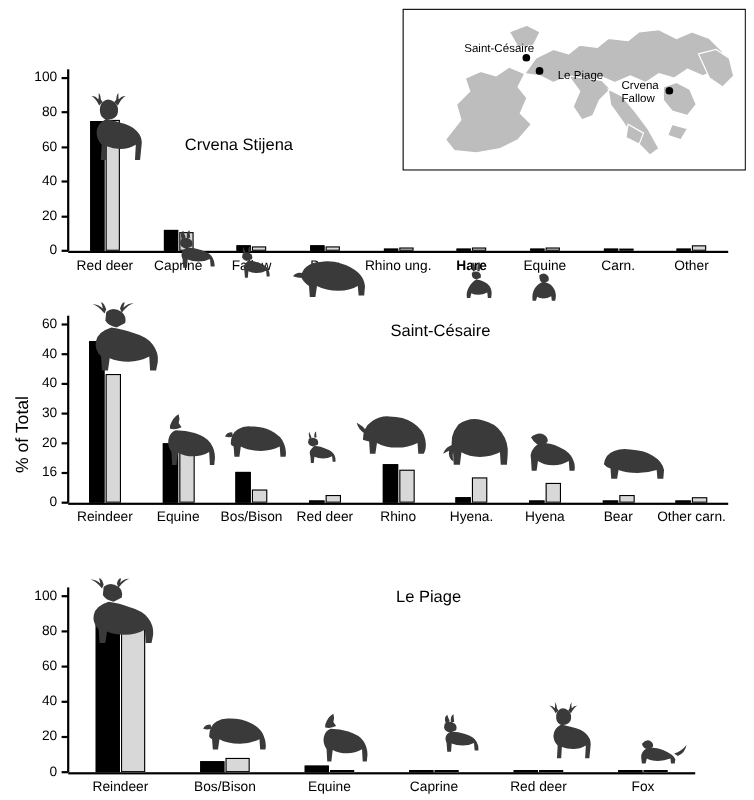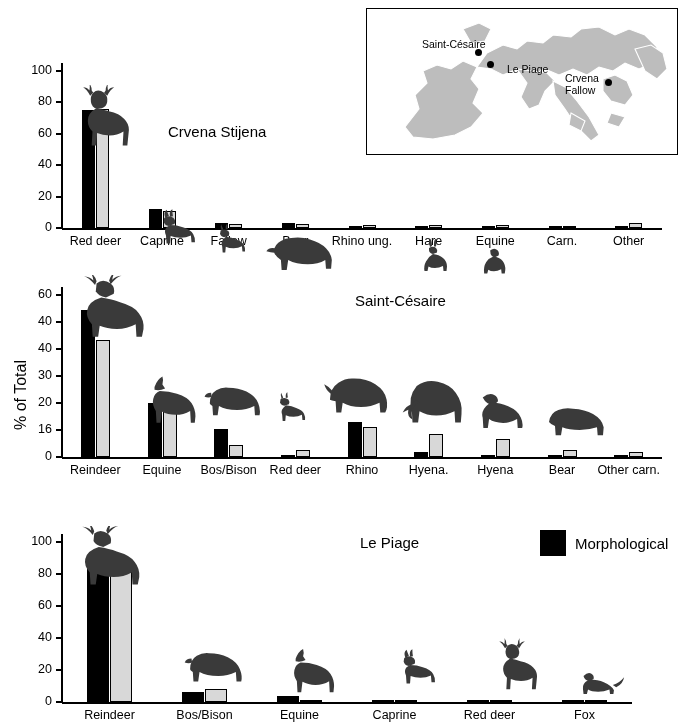--- a/index.html
+++ b/index.html
@@ -82,21 +82,21 @@
       <div class="bar zooms" style="left: 167.167px; width: 13px; height: 3.92857px;"></div>
       <div class="xtlabel" style="left: 106.667px; top: 172px; width: 120px;">Fallow</div>
       <div class="bar morph" style="left: 219.833px; width: 13px; height: 5.5px;"></div>
       <div class="bar zooms" style="left: 233.833px; width: 13px; height: 3.92857px;"></div>
       <div class="xtlabel" style="left: 173.333px; top: 172px; width: 120px;">Boar</div>
       <div class="bar morph" style="left: 286.5px; width: 13px; height: 2.5px;"></div>
       <div class="bar zooms" style="left: 300.5px; width: 13px; height: 3.14286px;"></div>
       <div class="xtlabel" style="left: 240px; top: 172px; width: 120px;">Rhino ung.</div>
       <div class="bar morph" style="left: 353.167px; width: 13px; height: 2.5px;"></div>
       <div class="bar zooms" style="left: 367.167px; width: 13px; height: 3.14286px;"></div>
-      <div class="xtlabel" style="left: 306.667px; top: 172px; width: 120px;">Hare</div>
+      <div class="xtlabel" style="left: 306.667px; top: 172px; width: 120px; font-weight: bold;">Hare</div>
       <div class="bar morph" style="left: 419.833px; width: 13px; height: 2.5px;"></div>
       <div class="bar zooms" style="left: 433.833px; width: 13px; height: 3.14286px;"></div>
       <div class="xtlabel" style="left: 373.333px; top: 172px; width: 120px;">Equine</div>
       <div class="bar morph" style="left: 486.5px; width: 13px; height: 2.5px;"></div>
       <div class="bar zooms" style="left: 500.5px; width: 13px; height: 2.5px;"></div>
       <div class="xtlabel" style="left: 440px; top: 172px; width: 120px;">Carn.</div>
       <div class="bar morph" style="left: 553.167px; width: 13px; height: 1.5px;"></div>
       <div class="bar zooms" style="left: 567.167px; width: 13px; height: 4.71429px;"></div>
       <div class="xtlabel" style="left: 506.667px; top: 172px; width: 120px;">Other</div>
     </div>
@@ -356,24 +356,20 @@
           <path d="M34 24 q16 0 26 5 q14 6 18 14 l-1 7 h-6 l-1-8 q-10 4-20 4 q-12 0-18-4 l-2 8 h-6 l-1-9 q-2-10 11-17z"></path>
           <path d="M76 34 q12-4 20-14 q-2 12-14 18z"></path>
         </g>
       </svg>
     </div>
   </div>
 
 <div class="ylabel-rot" style="left:12px;top:430px;">% of Total</div>
 
 <div class="legend" style="left:540px;top:530px;">
-  <div class="legend-row">
-    <span class="swatch sw-morph"></span>
-    <span class="legend-label">Morphological</span>
-  </div>
 </div>
 
 <div class="map" style="left:366px;top:8px;width:310px;height:145px;">
   <svg width="310" height="145" viewBox="0 0 310 145">
     <rect x="0" y="0" width="310" height="145" fill="#ffffff"></rect>
 
     <g fill="#bdbdbd" stroke="#ffffff" stroke-width="1.1">
       <path d="M38,118 L52,100 L48,86 L60,74 L56,62 L70,56 L84,60 L96,52 L110,58 L104,70 L112,80 L106,94 L116,104 L104,118 L88,126 L66,130 L46,128 Z"></path>
       <path d="M110,58 L120,44 L136,36 L150,40 L160,32 L176,34 L186,26 L204,28 L214,20 L232,18 L248,26 L262,20 L278,26 L290,38 L286,54 L272,60 L258,54 L246,62 L232,58 L220,66 L206,60 L192,66 L178,60 L164,66 L150,60 L136,66 L124,60 Z"></path>
       <path d="M150,60 L160,74 L154,88 L162,100 L172,96 L178,82 L188,72 L180,64 L166,62 Z"></path>

